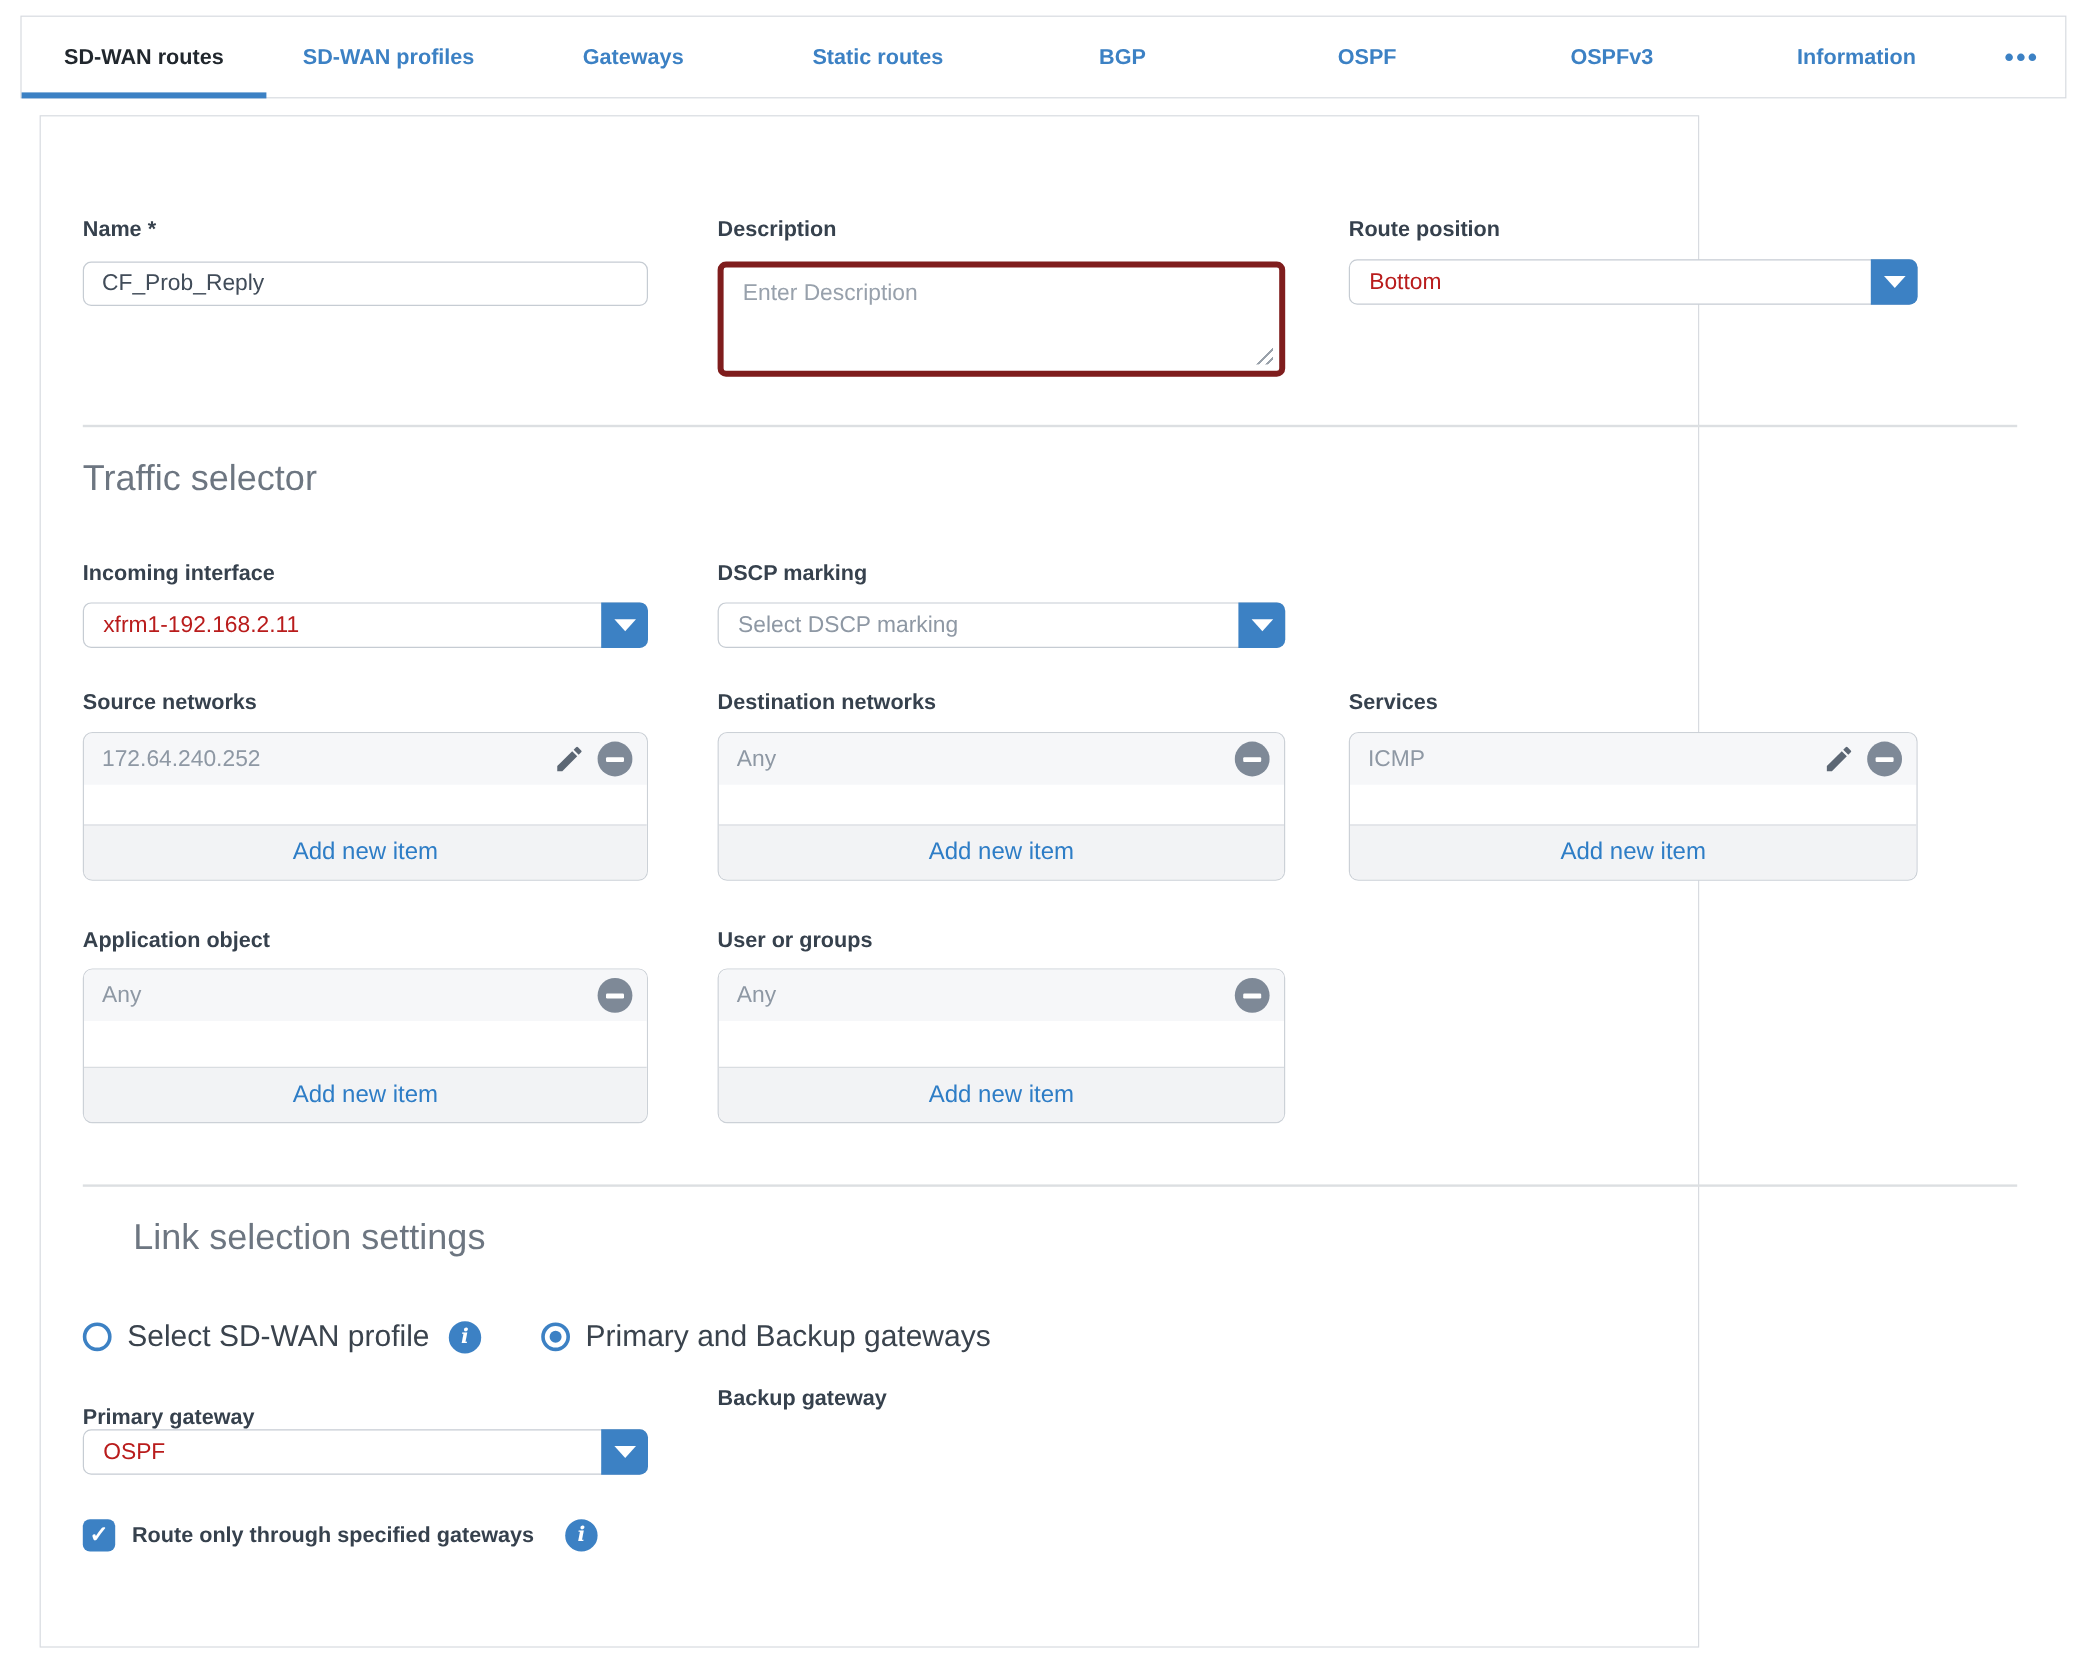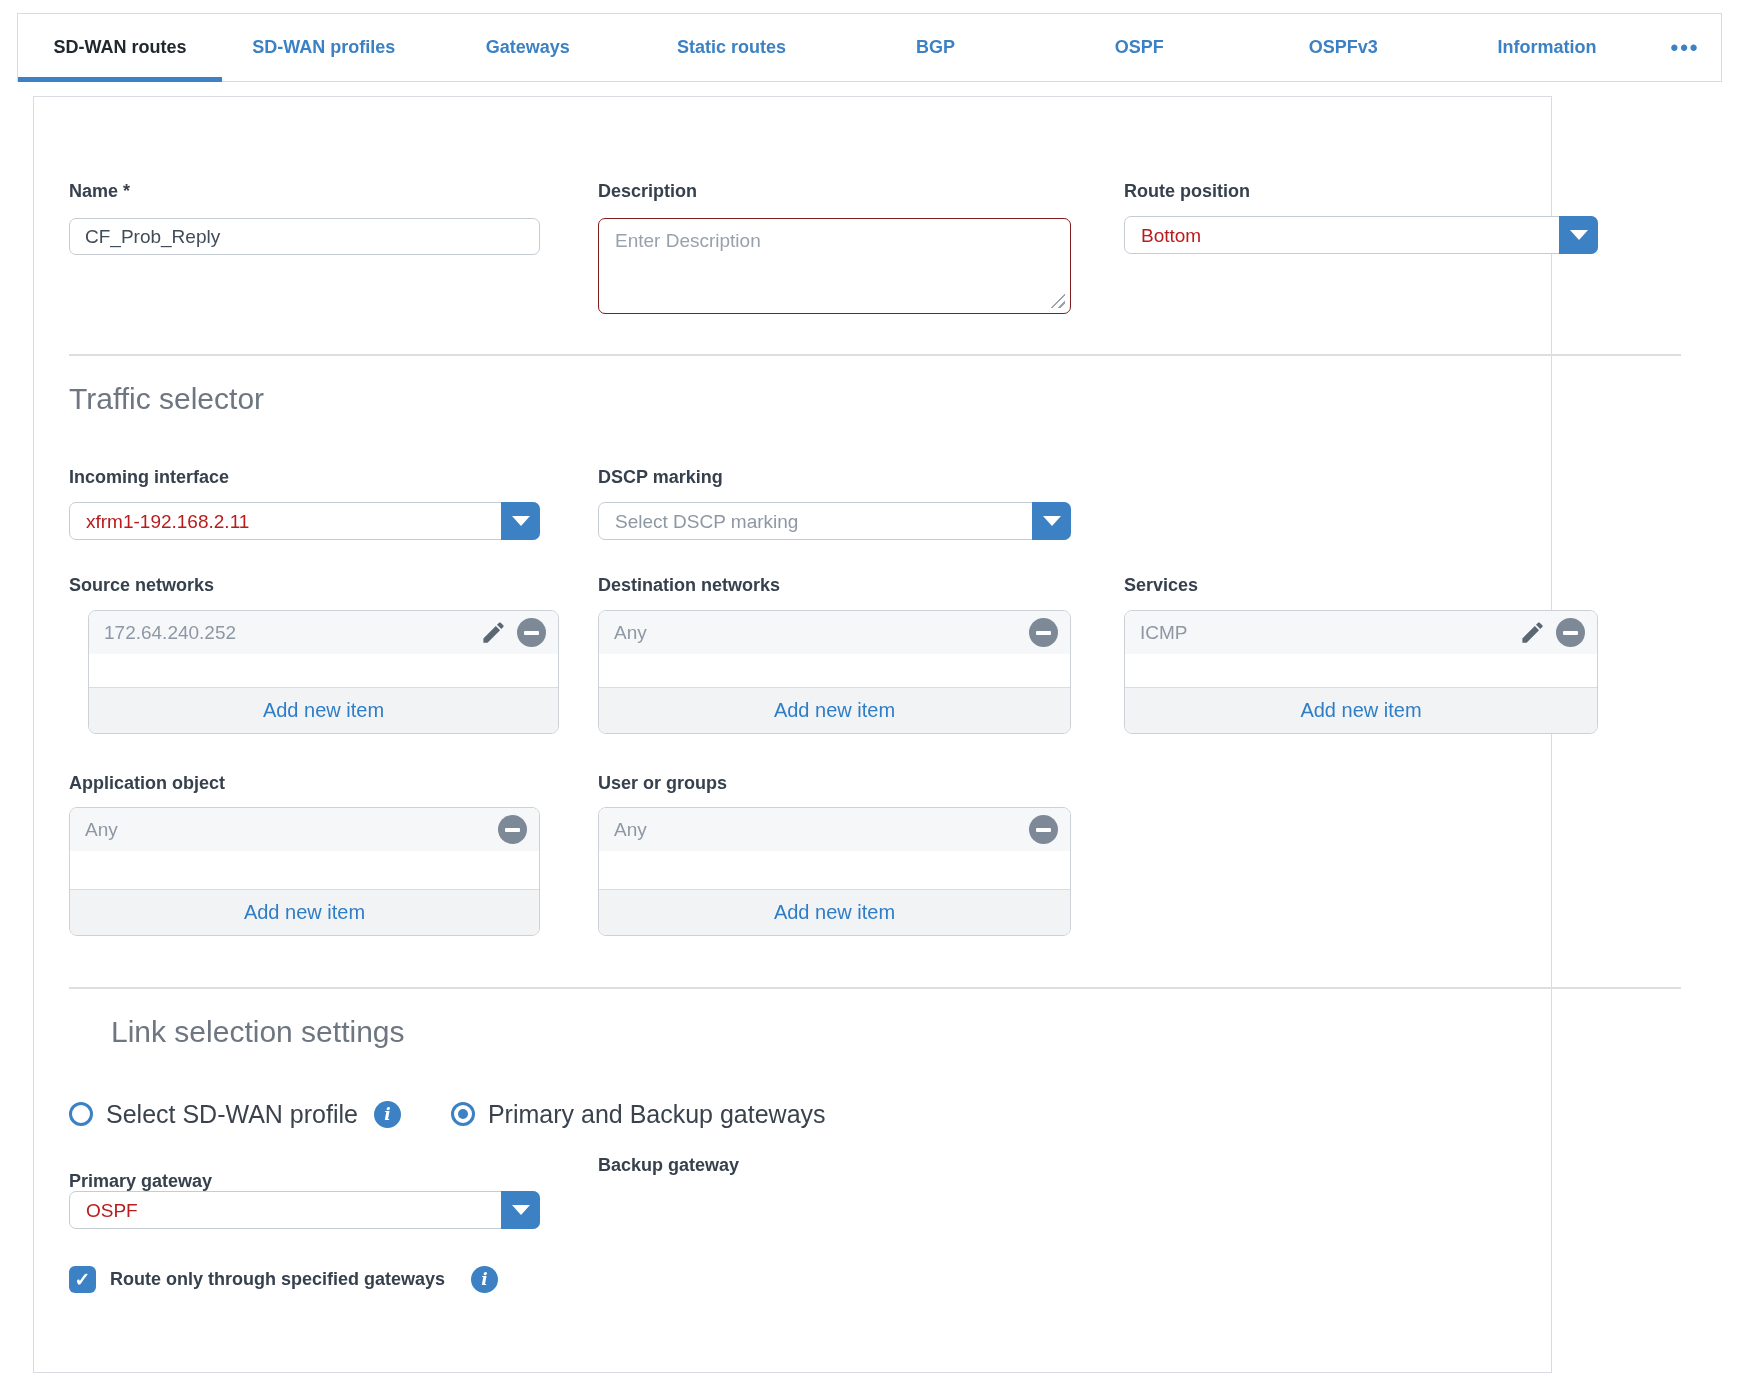--- a/index.html
+++ b/index.html
@@ -11,31 +11,31 @@
   .tabbar { position:absolute; left:17px; top:13px; width:1705px; height:69px;
     border:1px solid #d8dbe0; background:#fff; display:flex; align-items:stretch; }
   .tab { flex:1 1 0; display:flex; align-items:center; justify-content:center;
     font-size:18px; font-weight:700; color:#3c81c4; cursor:pointer; position:relative; white-space:nowrap; }
   .tab.active { color:#21272d; }
   .tab.active::after { content:""; position:absolute; left:0; right:0; bottom:-1px; height:5px; background:#3c81c4; }
   .tab.more { flex:0 0 72px; }
   .more-dots { font-size:22px; letter-spacing:2px; color:#3c81c4; line-height:10px; }
 
   
-  .card { position:absolute; left:33px; top:96px; width:1519px; height:1277px;
+  .card { position:absolute; left:33px; top:96px; width:1383px; height:1277px;
     border:1px solid #d8dbe0; background:#fff; }
 
   .lbl { position:absolute; font-size:18px; font-weight:700; color:#36414d; white-space:nowrap; }
   .heading { position:absolute; font-size:30px; font-weight:400; color:#6d7681; white-space:nowrap; }
 
   .txt { position:absolute; height:37px; border:1px solid #c6ccd3; border-radius:7px;
     font-family:"Liberation Sans", sans-serif; font-size:19px; color:#414c59;
     padding:0 15px; background:#fff; outline:none; }
 
-  .textarea { position:absolute; border:1px solid #7f1d1d; border-radius:7px; background:#fff; }
+  .textarea { position:absolute; border:5px solid #7f1d1d; border-radius:7px; background:#fff; }
   .textarea .ph { position:absolute; left:16px; top:11px; font-size:19px; color:#98a1ac; }
   .resize-handle { position:absolute; right:5px; bottom:5px; width:15px; height:15px;
     background:repeating-linear-gradient(135deg,#9aa2ab 0 1.6px,transparent 1.6px 5.4px);
     clip-path:polygon(100% 0,100% 100%,0 100%); }
 
   
   .dropdown { position:absolute; height:38px; border:1px solid #c6ccd3; border-radius:7px; background:#fff; }
   .dd-value { position:absolute; left:16px; top:0; line-height:37px; font-size:19px; color:#b91c1c; white-space:nowrap; }
   .dd-value.ph { color:#8e98a4; }
   .dd-btn { position:absolute; top:-1px; right:-1px; bottom:-1px; width:39px; background:#3c81c4;
@@ -142,21 +142,21 @@
 
     <div class="lbl" style="left:564px; top:370px;">DSCP marking</div>
     <div class="dropdown" style="left:564px; top:405px; width:473px;">
       <span class="dd-value ph">Select DSCP marking</span>
       <div class="dd-btn">
           <span class="caret"></span>
         </div>
     </div>
 
     <div class="lbl" style="left:35px; top:478px;">Source networks</div>
-    <div class="listbox" style="left:35px; top:513px; width:471px; height:124px;margin-left:19px;">
+    <div class="listbox" style="left:35px; top:513px; width:471px; height:124px;">
       <div class="list-item">
         <span class="item-text">172.64.240.252</span>
         <span class="pencil-icon">
             <svg viewBox="0 0 24 24">
               <path d="M3 17.25V21h3.75L17.81 9.94l-3.75-3.75L3 17.25zM20.71 7.04a1 1 0 0 0 0-1.41l-2.34-2.34a1 1 0 0 0-1.41 0l-1.83 1.83 3.75 3.75 1.83-1.83z"></path>
             </svg>
           </span>
         <span class="minus-icon"></span>
       </div>
       <div class="list-spacer"></div>

